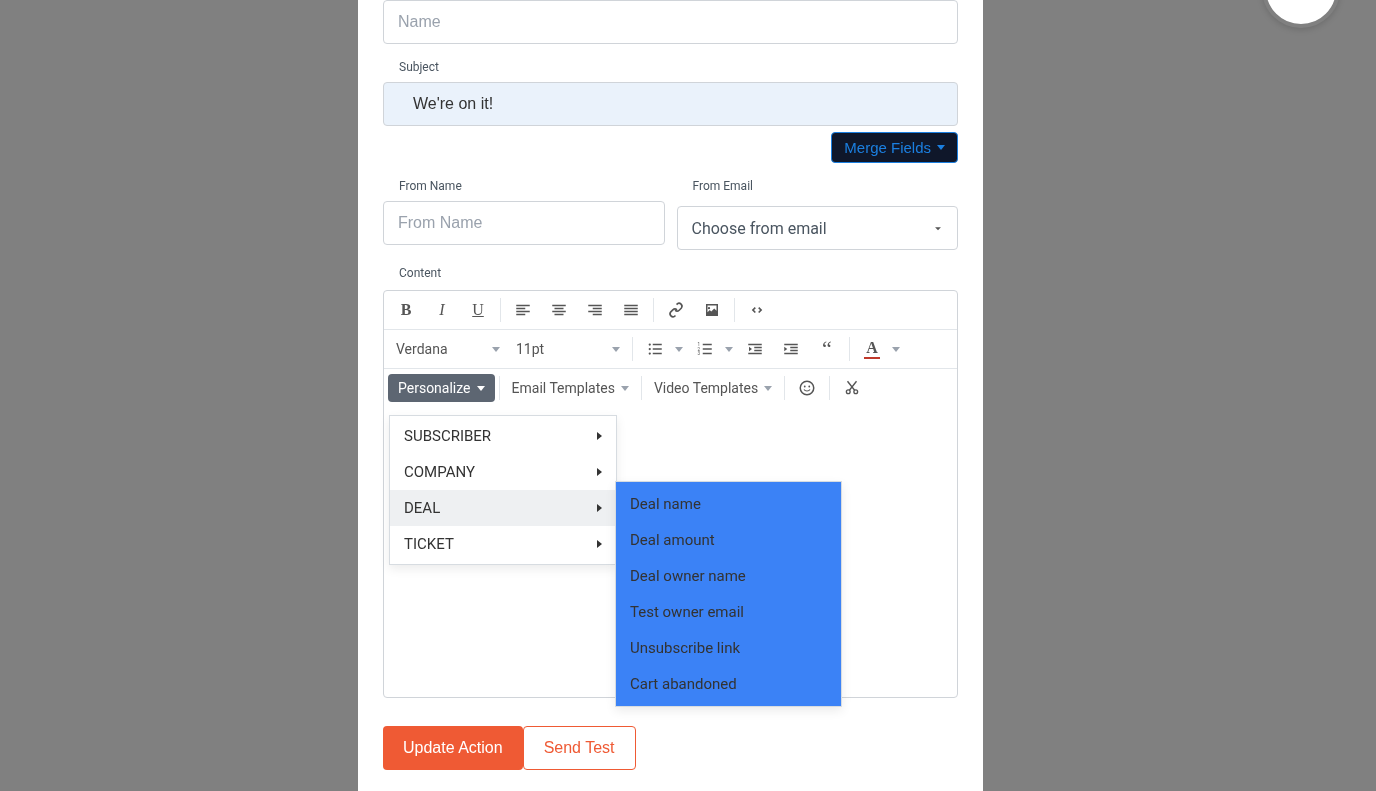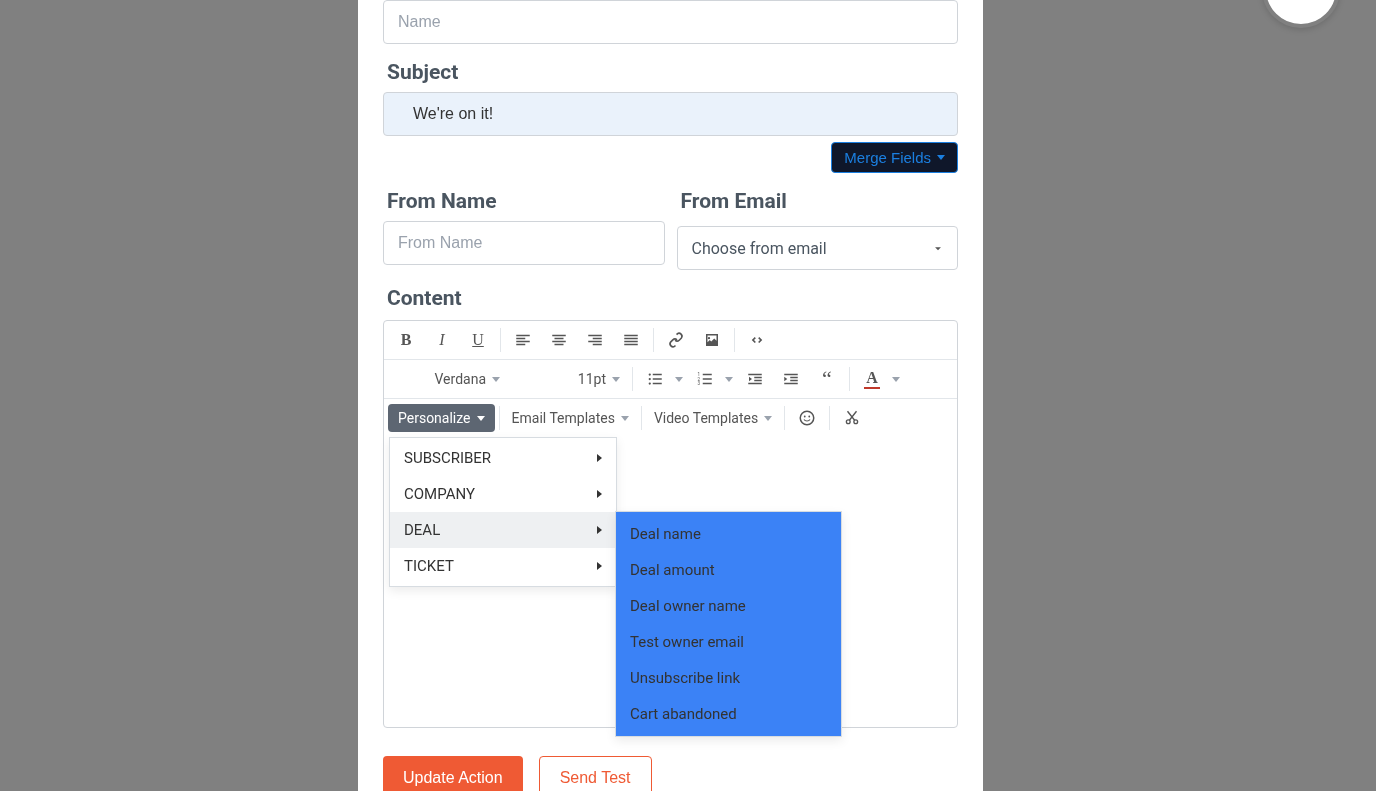--- a/index.html
+++ b/index.html
@@ -10,24 +10,24 @@
     font-size: 16px;
   }
   .panel {
     background: #fff;
     width: 625px;
     margin-left: 358px;
     padding: 0 25px 25px 25px;
     min-height: 791px;
   }
   .field-label {
-    font-size: 21px;
+    font-size: 12px;
     color: #4a5560;
-    font-weight: 700;
-    margin: 16px 0 8px 4px;
+    font-weight: 400;
+    margin: 16px 0 8px 16px;
   }
   .text-input {
     width: 100%;
     height: 44px;
     border: 1px solid #d0d4d9;
     border-radius: 4px;
     padding: 0 14px;
     font-size: 16px;
     color: #333;
     outline: none;
@@ -102,32 +102,32 @@
   }
   .dd {
     display: inline-flex; align-items: center;
     padding: 0 8px; height: 34px;
     color: #555; cursor: pointer; font-size: 14px;
     gap: 6px;
   }
   .dd .tri {
     width:0;height:0;border-left:4px solid transparent;border-right:4px solid transparent;border-top:5px solid #9aa2ad;
   }
-  .dd.wide { width: 120px; justify-content: flex-end; }
+  .dd.wide { width: 120px; justify-content: space-between; }
   .dd.personalize {
     background: #5d6672; color: #fff; border-radius: 4px; padding: 0 10px; height: 28px;
   }
   .dd.personalize .tri { border-top-color: #fff; }
   .editor-body {
     height: 290px;
     position: relative;
   }
   .menu1 {
     position: absolute;
-    left: 5px; top: 0px;
+    left: 5px; top: 8px;
     width: 228px;
     background: #fff;
     border: 1px solid #d7dce1;
     box-shadow: 0 4px 10px rgba(0,0,0,0.08);
     padding: 2px 0;
     z-index: 10;
   }
   .menu1 .mitem {
     display: flex; align-items: center; justify-content: space-between;
     padding: 9px 14px;
@@ -146,21 +146,21 @@
     border: 1px solid #d7dce1;
     box-shadow: 0 4px 10px rgba(0,0,0,0.08);
     padding: 4px 0;
     z-index: 10;
   }
   .menu2 .sitem {
     padding: 9px 14px;
     font-size: 15px; color: #333;
     cursor: pointer;
   }
-  .actions { display: flex; gap: 16px; margin-top: 28px; }
+  .actions { display: flex; gap: 0; margin-top: 28px; }
   .btn-primary {
     background: #ef5a34; color: #fff; border: none; border-radius: 4px;
     padding: 12px 20px; font-size: 16px; cursor: pointer;
   }
   .btn-secondary {
     background: #fff; color: #ef5a34; border: 1px solid #ef5a34; border-radius: 4px;
     padding: 12px 20px; font-size: 16px; cursor: pointer;
   }
   .avatar-circle {
     position: absolute;

